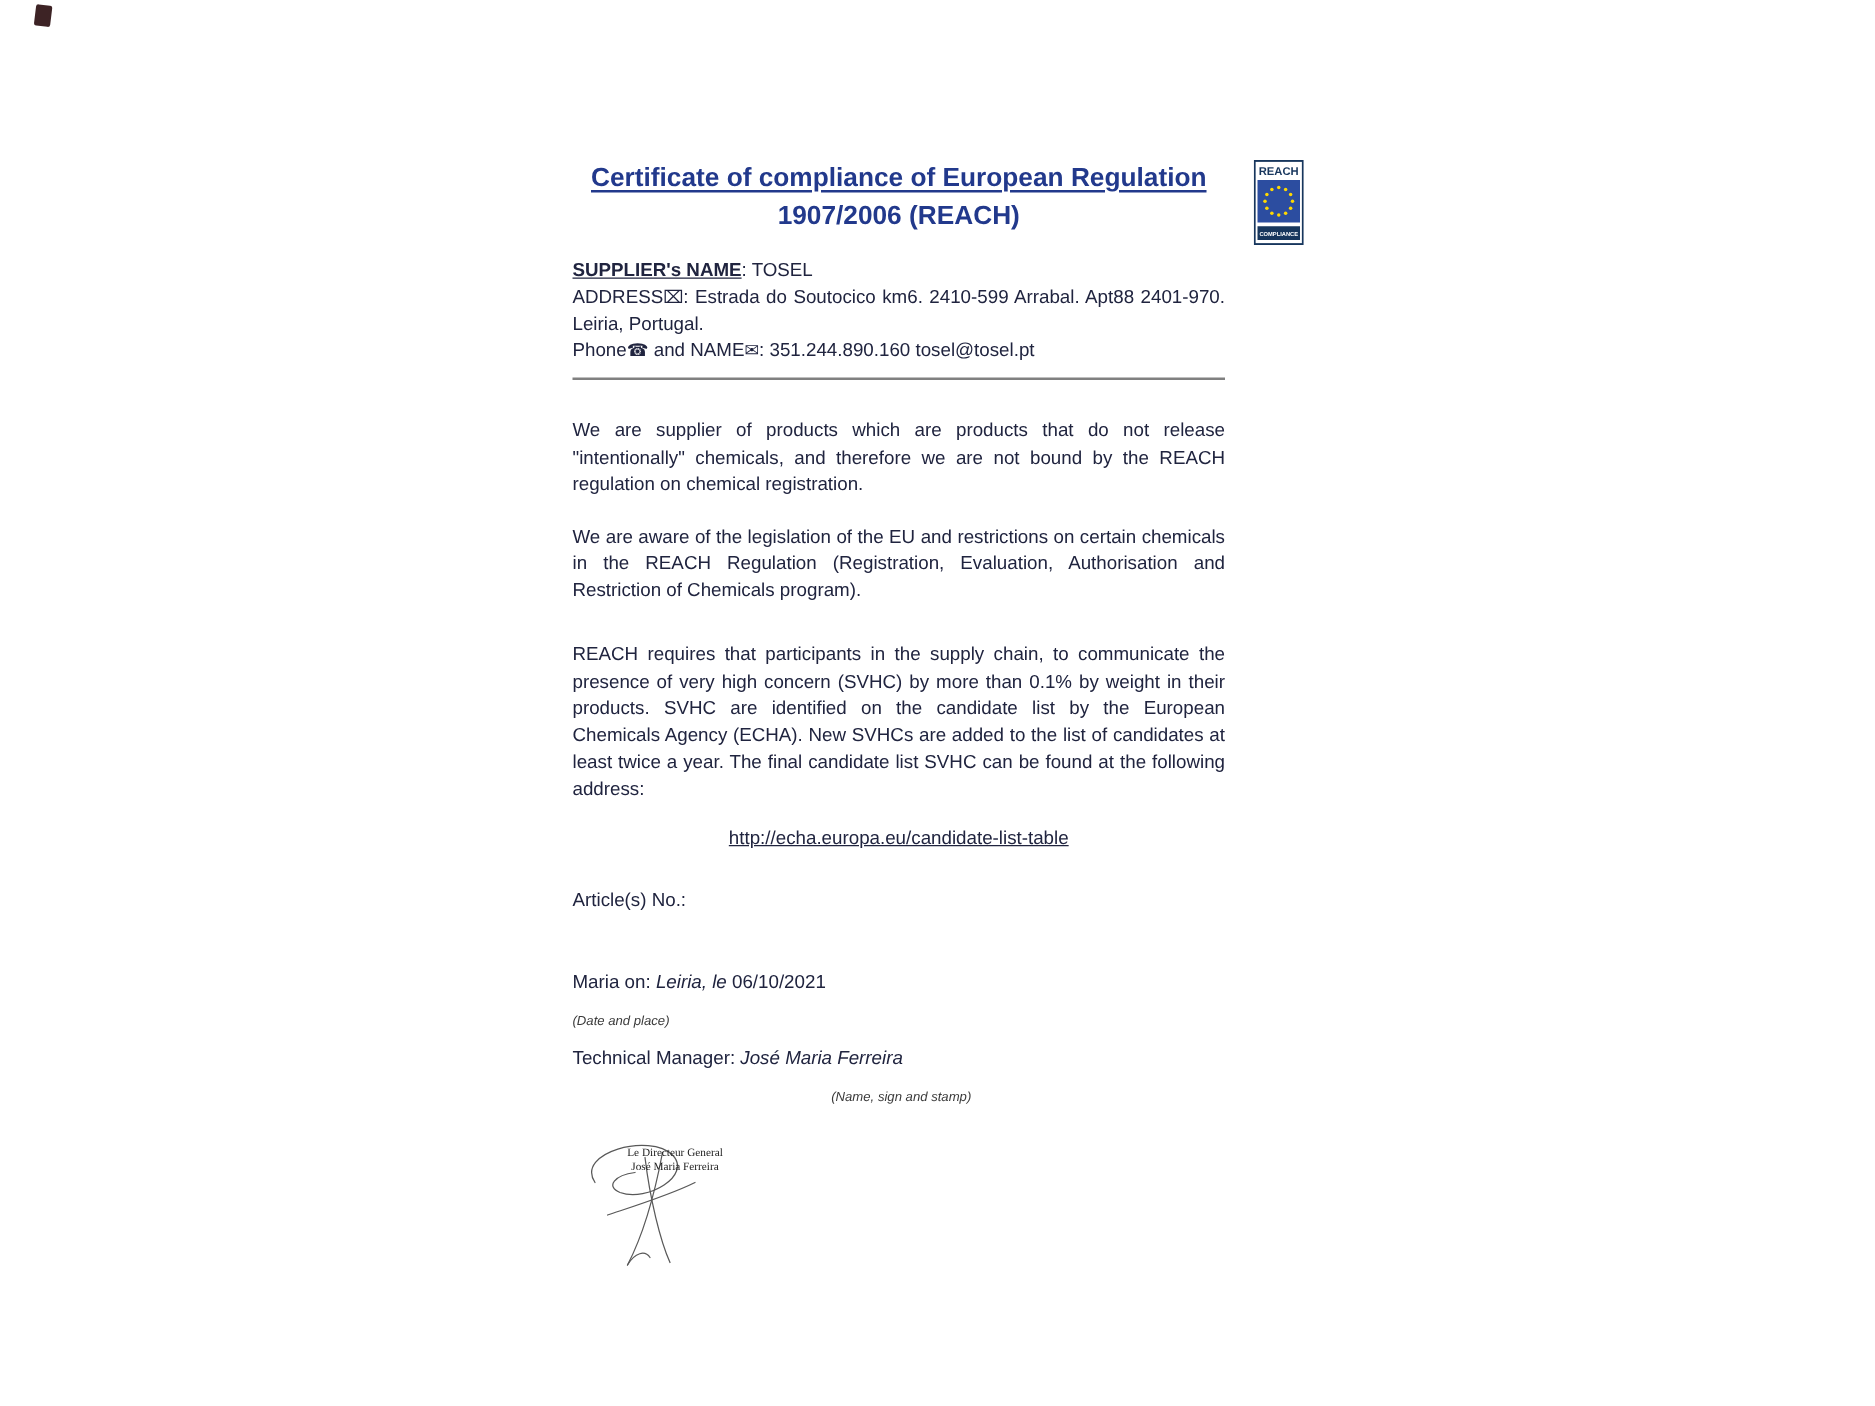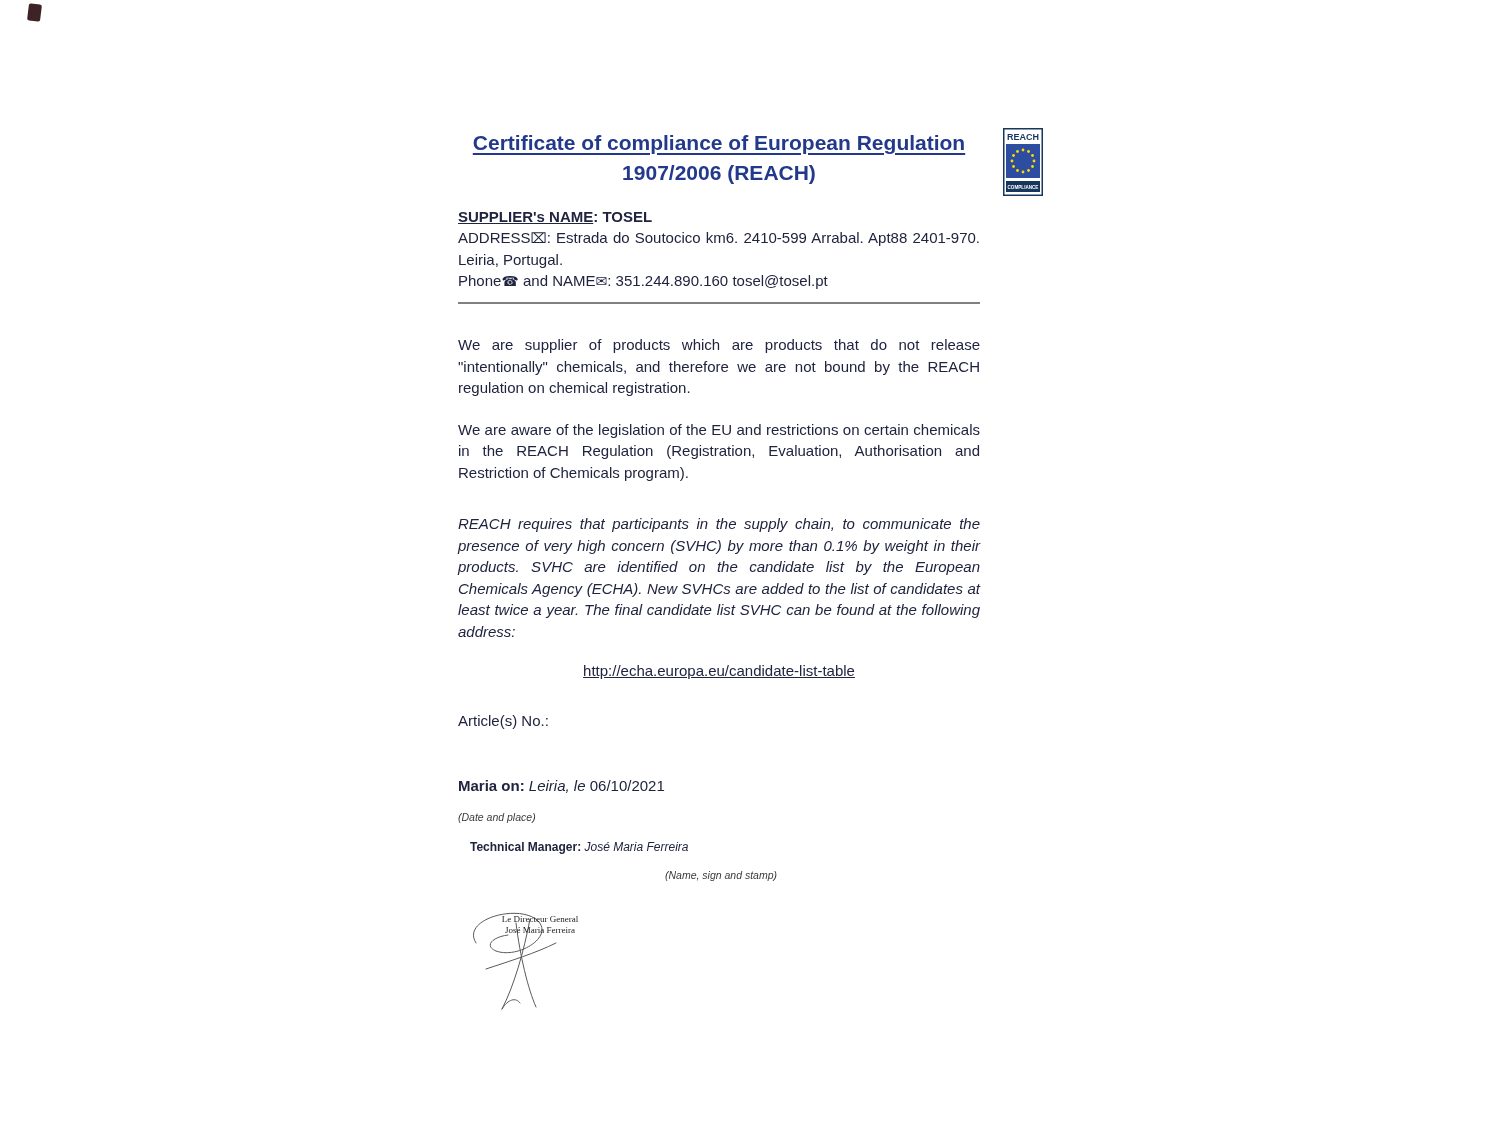--- a/index.html
+++ b/index.html
@@ -46,56 +46,56 @@
     line-height:30px;
   }
   .doc-title .underlined{text-decoration:underline;text-decoration-thickness:2px;text-underline-offset:3px;}
   .supplier{
     margin-top:18px;
     font-size:15px;
     line-height:21px;
   }
   .supplier p{margin:0;text-align:justify;}
   .label-bold-underline{font-weight:bold;text-decoration:underline;}
-  .label-bold{font-weight:bold;}
+  .label-bold{font-weight:normal;}
   .icon-glyph{font-family:"DejaVu Sans",sans-serif;font-size:14px;}
   .rule{
     margin-top:10px;
     border:none;
     border-top:2px solid var(--rule-gray);
     width:100%;
   }
   .para{
     margin:0;
     font-size:15px;
     line-height:21.5px;
     text-align:justify;
     color:var(--body-color);
   }
   .mt-p1{margin-top:20px;}
   .mt-p2{margin-top:30px;}
-  .mt-p3{margin-top:30px;font-style:italic;}
+  .mt-p3{margin-top:30px;}
   .link-row{margin-top:20px;text-align:center;}
   .doc-link{
     color:var(--body-color);
     text-decoration:underline;
     font-size:15px;
     cursor:pointer;
   }
   .mt-p4{margin-top:24px;}
   .mt-articles{margin-top:30px;text-align:left;}
   .made-on{margin-top:44px;font-size:15px;line-height:20px;}
   .italic{font-style:italic;}
   .small-note{
     margin-top:2px;
     font-size:10.5px;
     font-style:italic;
     color:#3a3a3a;
   }
-  .manager{margin-top:14px;font-size:12px;line-height:20px;margin-left:12px;}
+  .manager{margin-top:14px;font-size:15px;line-height:20px;}
   .indent-4{padding-left:4px;text-align:center;}
   .signature{
     position:relative;
     margin-top:20px;
     width:220px;
     height:115px;
   }
   .sig-strokes{position:absolute;left:0;top:0;}
   .sig-text{
     position:absolute;

